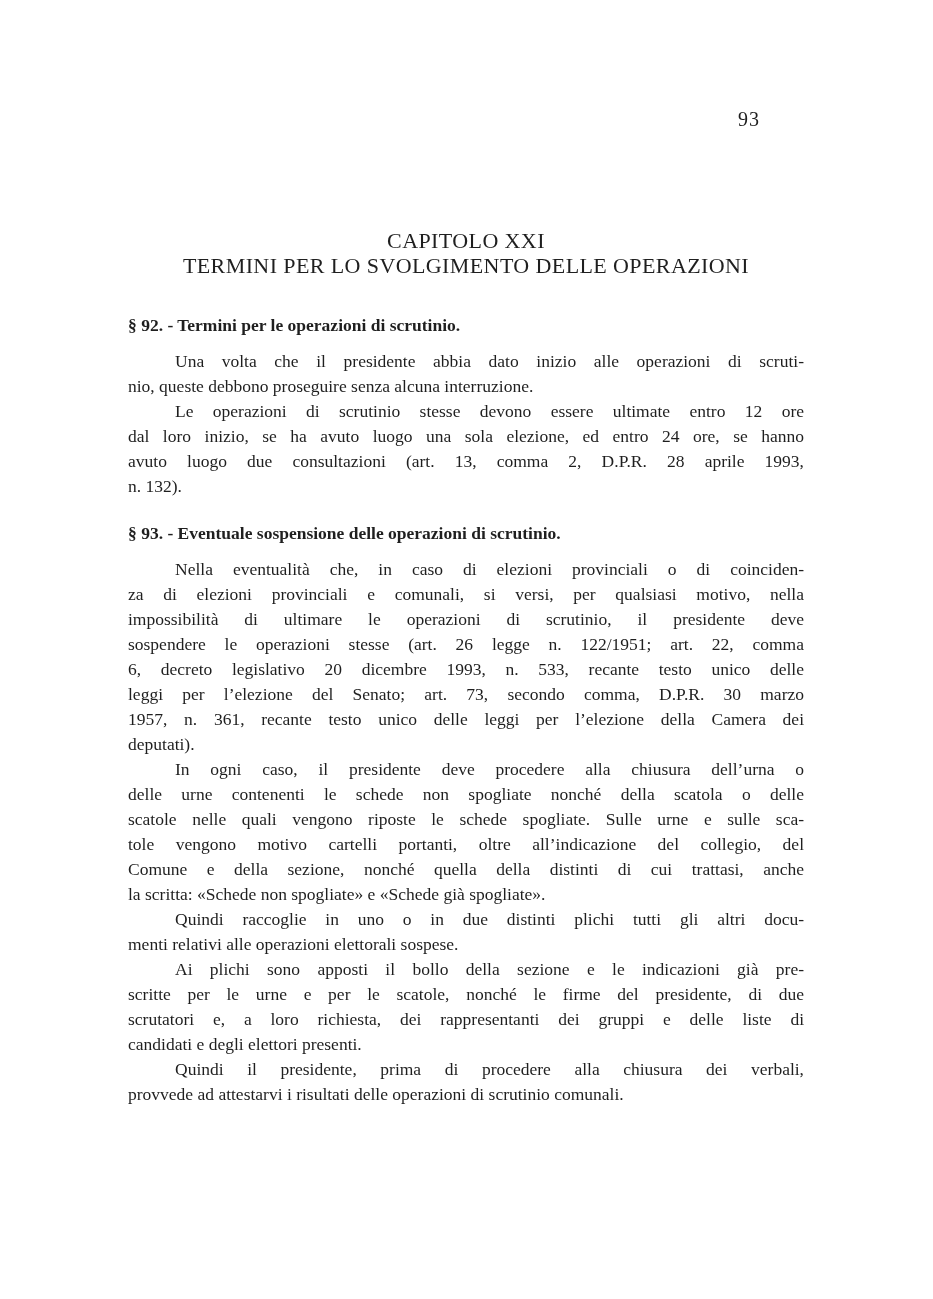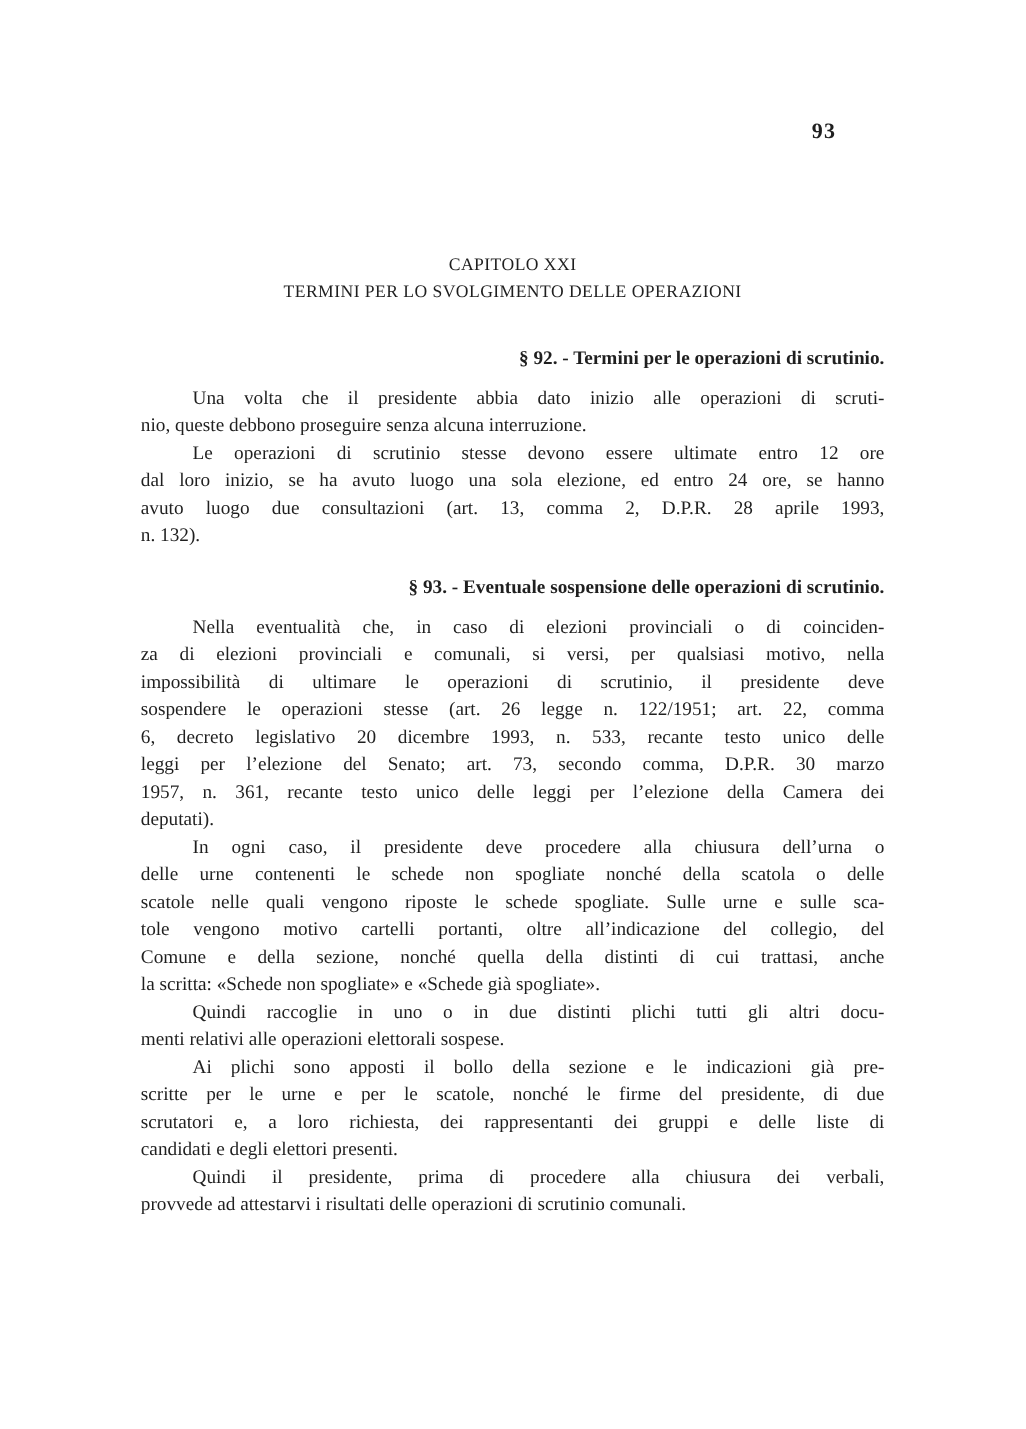--- a/index.html
+++ b/index.html
@@ -16,42 +16,40 @@
     font-family: "Liberation Serif", serif;
     color: #1f1f1f;
   }
   .page-number {
     position: absolute;
     top: 108px;
     left: 738px;
     font-size: 20px;
     line-height: 22px;
     letter-spacing: 1px;
-    font-weight: bold;
   }
   .column {
     position: absolute;
     left: 128px;
     top: 0;
     width: 676px;
   }
   .chapter-title {
     margin-top: 228px;
     text-align: center;
-    font-size: 16px;
+    font-size: 22px;
     line-height: 25px;
     letter-spacing: 0.4px;
   }
   .section-heading {
     font-weight: bold;
     font-size: 17.5px;
     line-height: 25px;
     margin-top: 22px;
     margin-bottom: 11px;
-    text-align: right;
   }
   .section-heading.first {
     margin-top: 35px;
   }
   .paragraph {
     margin: 0;
   }
   .line {
     font-size: 17.5px;
     line-height: 25px;

